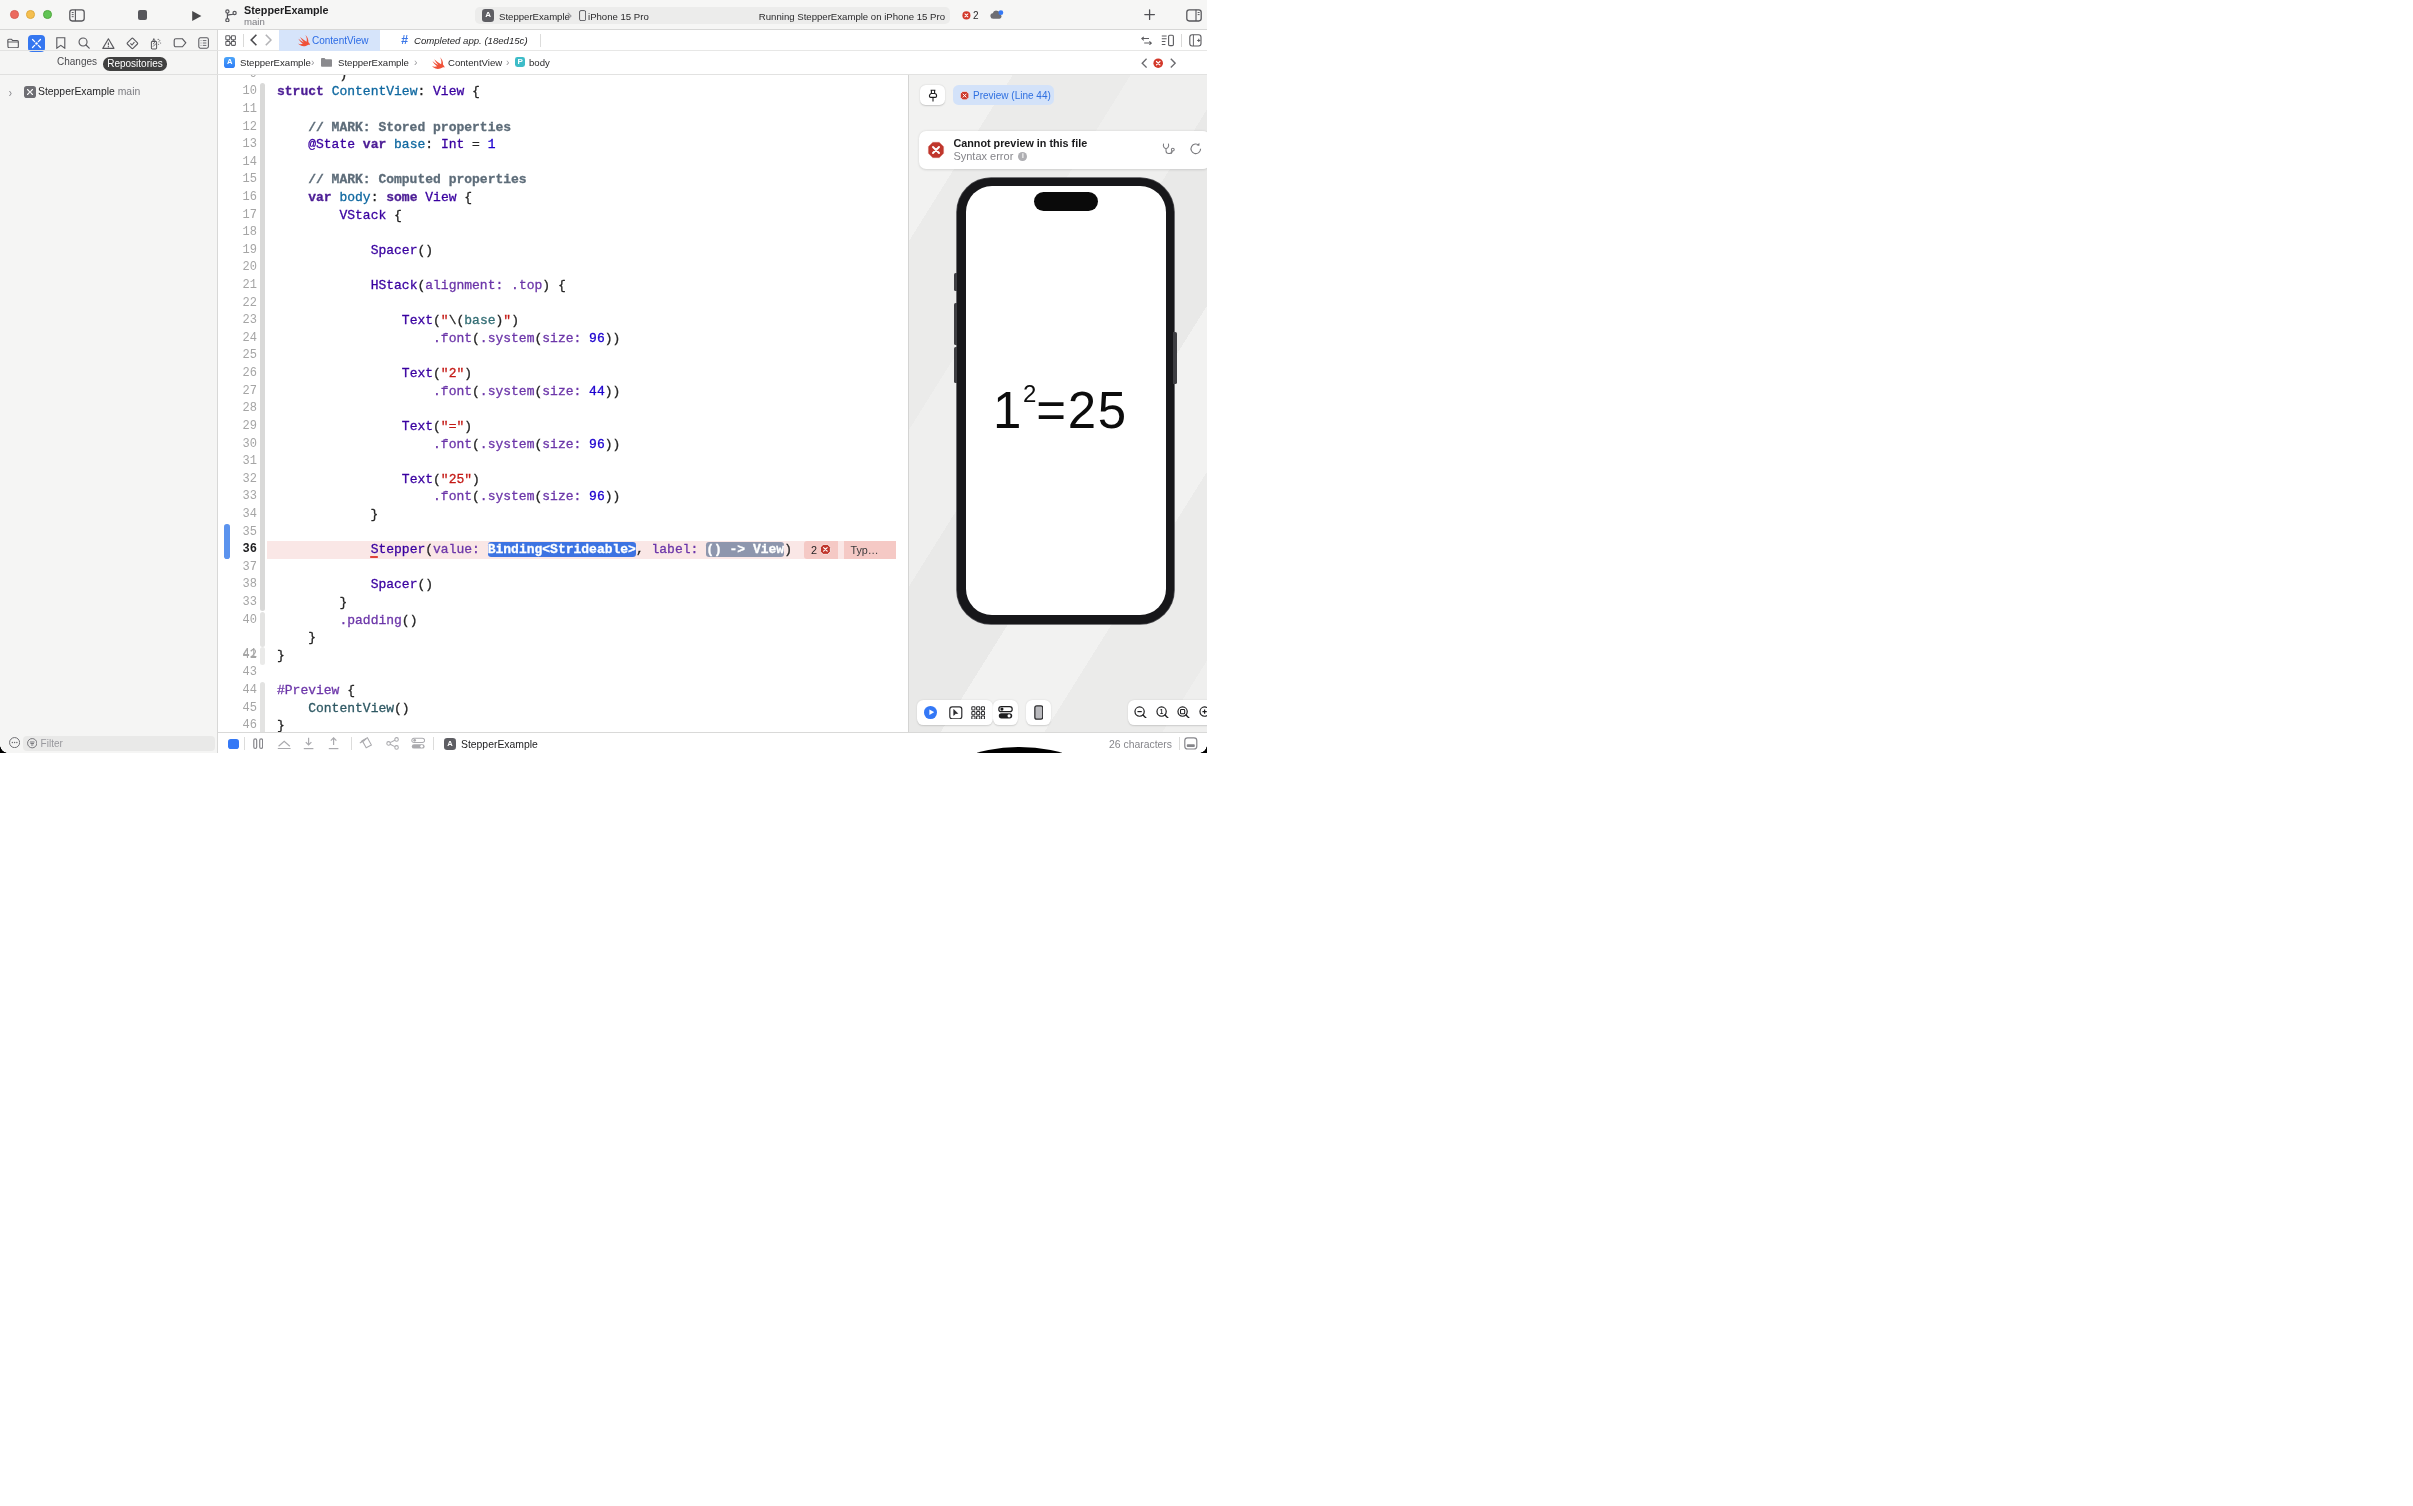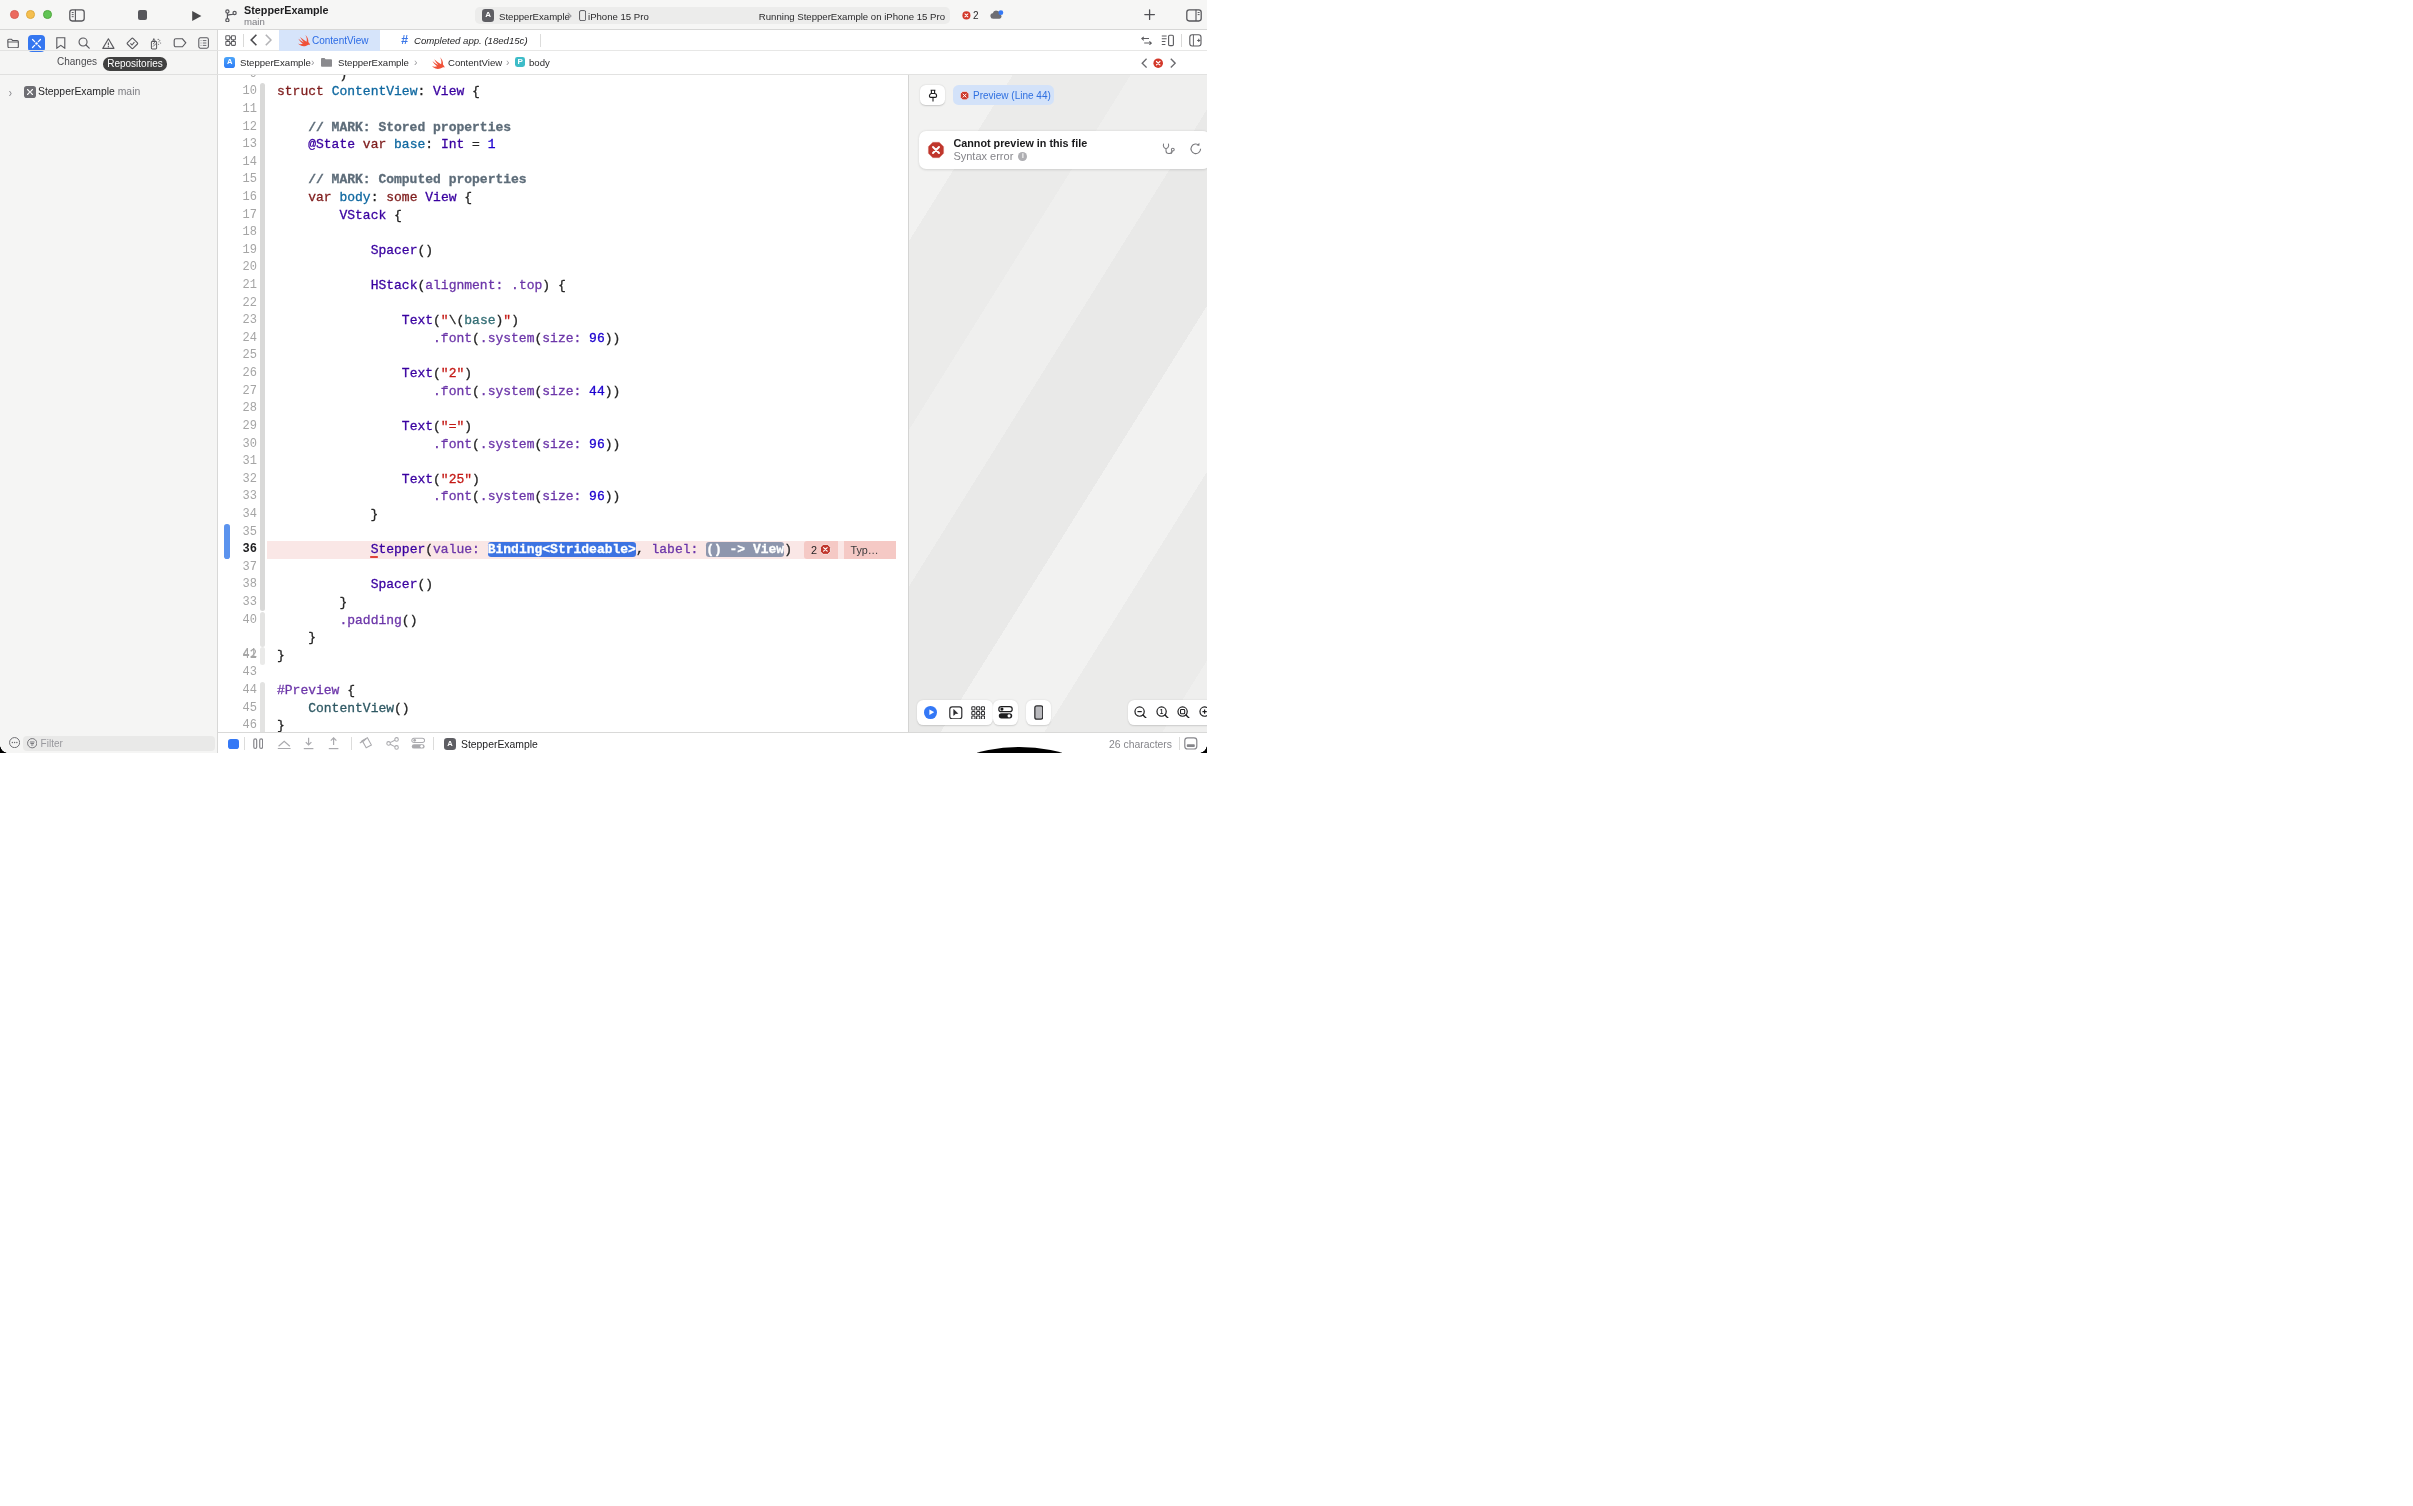--- a/index.html
+++ b/index.html
@@ -11,21 +11,21 @@
 #tabbar{left:218px;top:30px;width:989px;height:21px;background:#fff;border-bottom:0.8px solid #e7e7e6}
 #crumbs{font-size:9.6px;left:218px;top:51px;width:989px;height:24px;background:#fff;border-bottom:0.8px solid #e2e2e1}
 #editor{left:218px;top:75px;width:678px;height:657px;background:#fff;overflow:hidden}
 #canvas{left:908px;top:75px;width:310px;height:657px;border-left:0.8px solid #d4d4d3;overflow:hidden;
  background:repeating-linear-gradient(122deg,#f2f2f1 0 88px,#ebebea 88px 188px,#efefee 188px 271px,#e9e9e8 271px 375px)}
 #statusbar{left:218px;top:732px;width:989px;height:21.5px;background:#fff;border-top:0.8px solid #d9d9d8}
 
 .mono{font-family:"Liberation Mono",monospace;font-size:13px;line-height:17.6px;white-space:pre;-webkit-text-stroke:0.3px currentColor}
 .cl{position:absolute;left:0;height:17.6px}
 .num{position:absolute;width:39px;text-align:right;color:#a5a5a5;font-family:"Liberation Mono",monospace;font-size:12px;line-height:17.6px}
-.k{color:#7f1d1d;font-weight:400}
+.k{color:#4c1d95;font-weight:700}
 .t{color:#3900a0}
 .f{color:#6c36a9}
 .d{color:#0f68a0}
 .r{color:#326d74}
 .c{color:#5d6c79;font-weight:700}
 .n{color:#1c00cf}
 .s{color:#c41a16}
 .chipb{background:#3d73e2;color:#fff;font-weight:700;border-radius:3.2px}
 .chipg{background:#8e96ad;color:#fff;font-weight:700;border-radius:3.2px}
 .ribbon{position:absolute;left:42px;width:5.2px;border-radius:2.8px}
@@ -412,20 +412,32 @@
           <path d="M5 8v3c0 2 1.5 3.5 3.5 3.5S12 13 12 11.5"></path>
           <circle cx="13.5" cy="9.5" r="1.8"></circle>
           <path d="M13 11.3c-.5 2.2-2 3.2-1 3.2"></path>
         </g>
       </svg>
 <svg class="abs" style="left:270px;top:11.2px" width="13.6" height="13.6" viewBox="0 0 17 17">
         <path d="M14.5 8.5a6 6 0 11-1.8-4.3" fill="none" stroke="#7a7a7e" stroke-width="1.4"></path>
         <path d="M13 .8v3.6H9.5z" fill="#7a7a7e"></path>
       </svg>
 </div>
+    <div class="abs" style="left:48px;top:103px;width:217px;height:446px">
+<div class="abs" style="left:0;top:0;width:217px;height:446px;border-radius:34px;background:#17171a;box-shadow:0 0 0 0.8px #4a4a4e"></div>
+<div class="abs" style="left:-2.8px;top:95px;width:3.2px;height:17.6px;background:#3e3e42;border-radius:1.6px 0 0 1.6px"></div>
+<div class="abs" style="left:-3.2px;top:125px;width:3.6px;height:42px;background:#3e3e42;border-radius:1.6px 0 0 1.6px"></div>
+<div class="abs" style="left:-3.2px;top:169px;width:3.6px;height:36px;background:#3e3e42;border-radius:1.6px 0 0 1.6px"></div>
+<div class="abs" style="left:216px;top:154px;width:3.6px;height:52px;background:#3e3e42;border-radius:0 1.6px 1.6px 0"></div>
+<div class="abs" style="left:8.8px;top:8.4px;width:200px;height:429px;border-radius:26px;background:#fff"></div>
+<div class="abs" style="left:77px;top:13.6px;width:64px;height:19px;border-radius:9.6px;background:#0a0a0a"></div>
+<div class="abs" style="left:36px;top:204px;width:148px;color:#0c0c0c;white-space:nowrap">
+  <span style="font-size:51px;line-height:1;letter-spacing:1.6px">1</span><span style="font-size:24px;line-height:1;vertical-align:25.5px">2</span><span style="font-size:51px;line-height:1;letter-spacing:1.6px">=25</span>
+</div>
+</div>
     <div class="abs" style="left:8px;top:625px;width:76px;height:25px;background:#fff;border-radius:6.4px;box-shadow:0 0.4px 1.6px rgba(0,0,0,.15)">
 <div class="abs" style="left:7.2px;top:6px;width:12.8px;height:12.8px;border-radius:50%;background:#3478f6"></div>
 <svg class="abs" style="left:11.6px;top:9.2px" width="5.6" height="6.4" viewBox="0 0 7 8">
         <path d="M0.5 0.5L6.5 4 0.5 7.5z" fill="#fff"></path>
       </svg>
 <svg class="abs" style="left:32px;top:5.6px" width="13.6" height="13.6" viewBox="0 0 17 17">
         <rect x="1" y="1" width="15" height="15" rx="3" fill="none" stroke="#2c2c2e" stroke-width="1.5"></rect>
         <path d="M6 4.5l4.8 4.8H8.4L6 11.7z" fill="#2c2c2e" stroke="#2c2c2e" stroke-width="1" stroke-linejoin="round"></path>
       </svg>
 <svg class="abs" style="left:54px;top:5.6px" width="14.4" height="13.6" viewBox="0 0 18 17">

